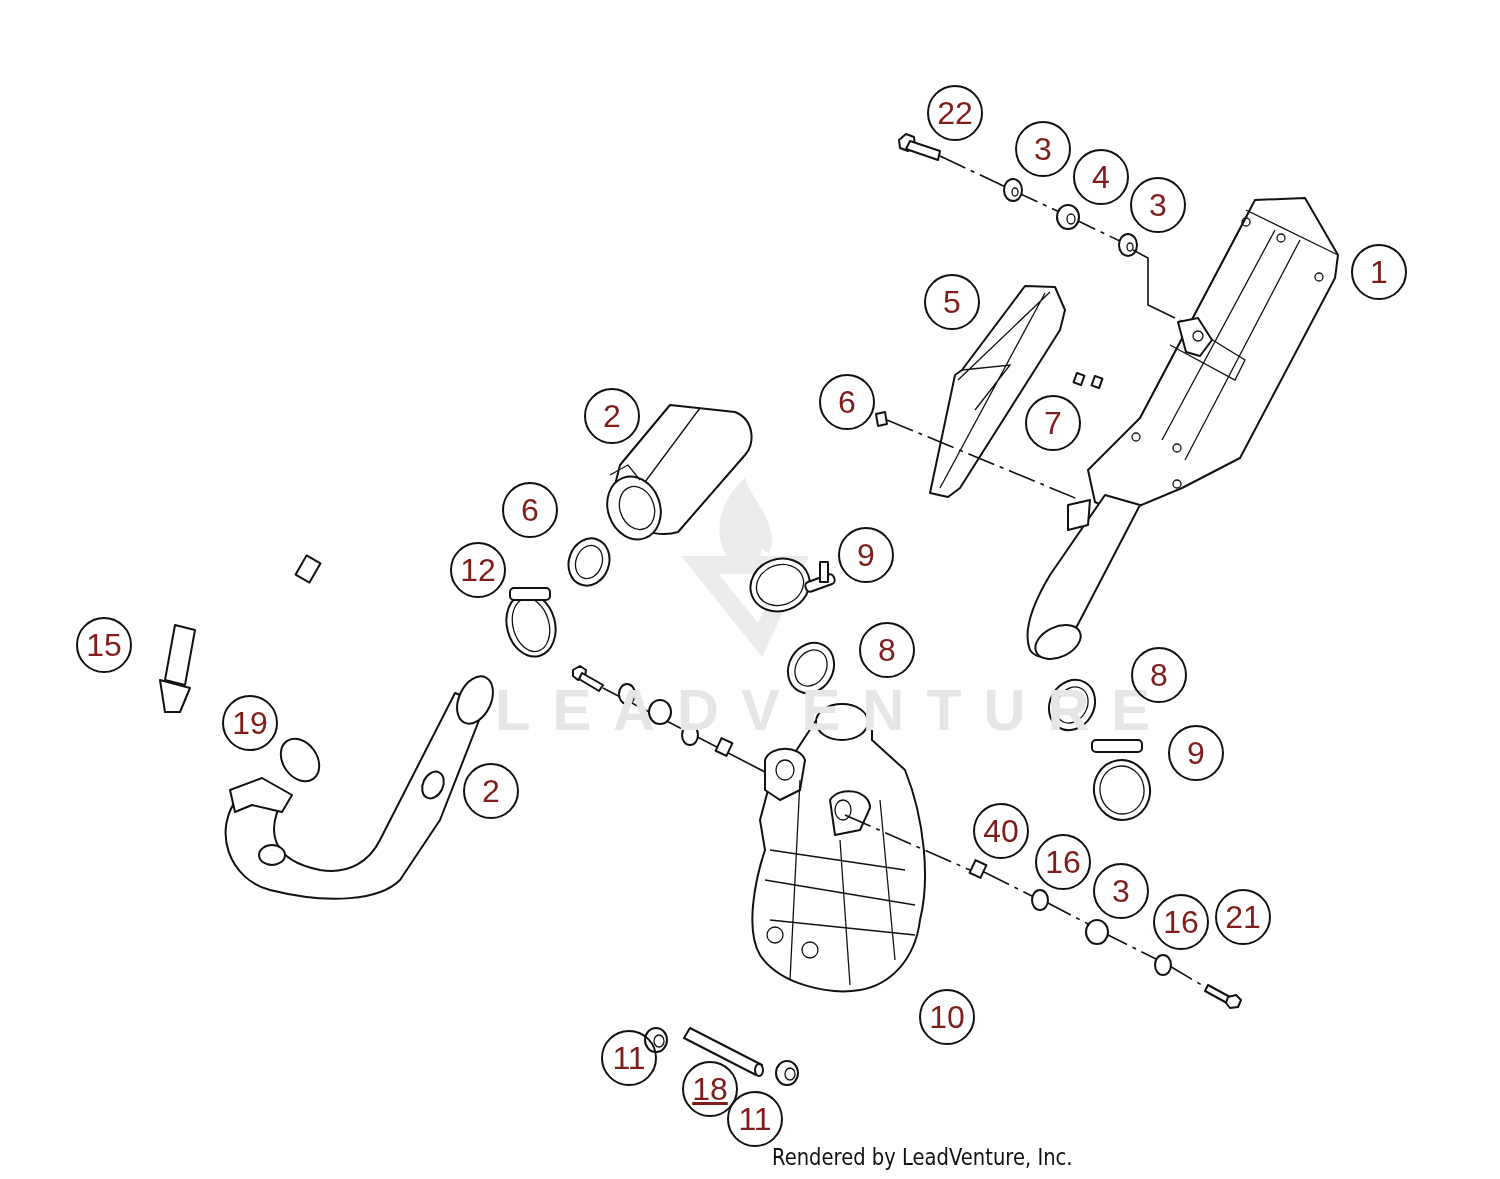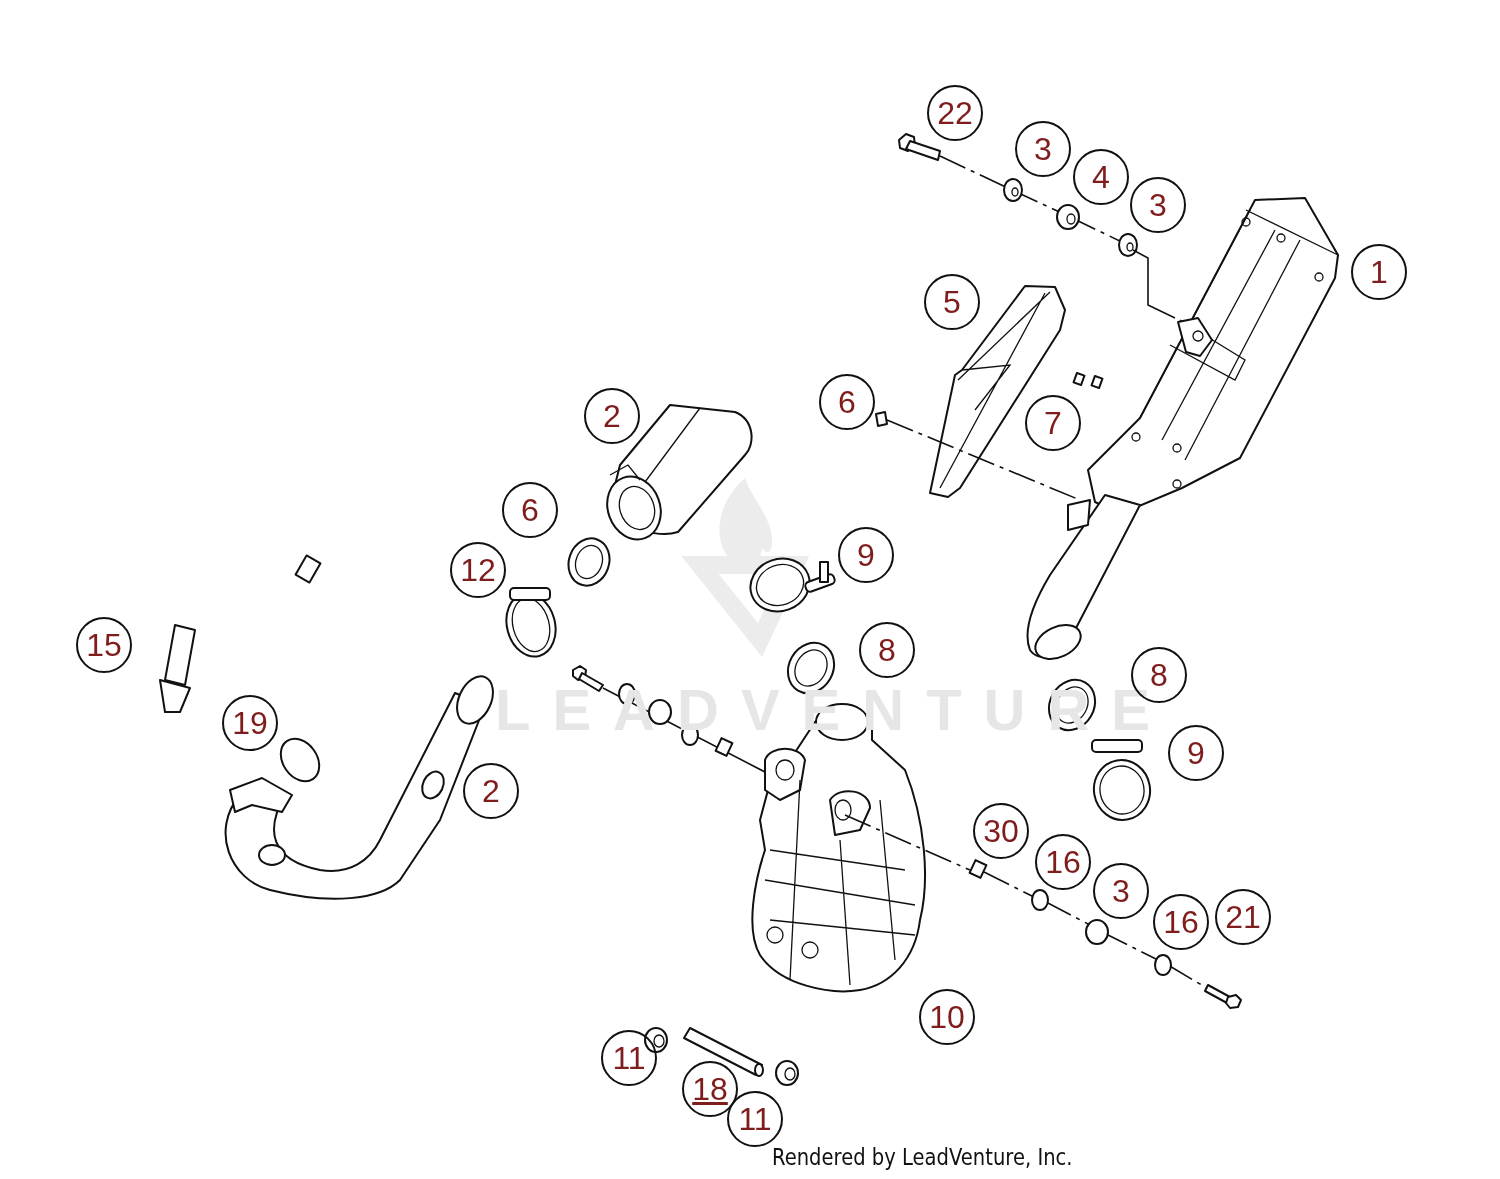--- a/index.html
+++ b/index.html
@@ -202,21 +202,21 @@
     <div class="callout" style="left: 612px; top: 416px;">2</div>
     <div class="callout" style="left: 530px; top: 510px;">6</div>
     <div class="callout" style="left: 478px; top: 570px;">12</div>
     <div class="callout" style="left: 866px; top: 555px;">9</div>
     <div class="callout" style="left: 104px; top: 645px;">15</div>
     <div class="callout" style="left: 887px; top: 650px;">8</div>
     <div class="callout" style="left: 1159px; top: 675px;">8</div>
     <div class="callout" style="left: 250px; top: 723px; text-align: right;">19</div>
     <div class="callout" style="left: 1196px; top: 753px;">9</div>
     <div class="callout" style="left: 491px; top: 791px;">2</div>
-    <div class="callout" style="left: 1001px; top: 831px;">30</div>
+    <div class="callout" style="left: 1001px; top: 831px;">40</div>
     <div class="callout" style="left: 1063px; top: 862px;">16</div>
     <div class="callout" style="left: 1121px; top: 891px;">3</div>
     <div class="callout" style="left: 1181px; top: 922px;">16</div>
     <div class="callout" style="left: 1243px; top: 917px;">21</div>
     <div class="callout" style="left: 947px; top: 1017px;">10</div>
     <div class="callout" style="left: 629px; top: 1058px;">11</div>
     <div class="callout" style="left: 710px; top: 1089px; text-decoration: underline;">18</div>
     <div class="callout" style="left: 755px; top: 1119px;">11</div>
   </div>
 

